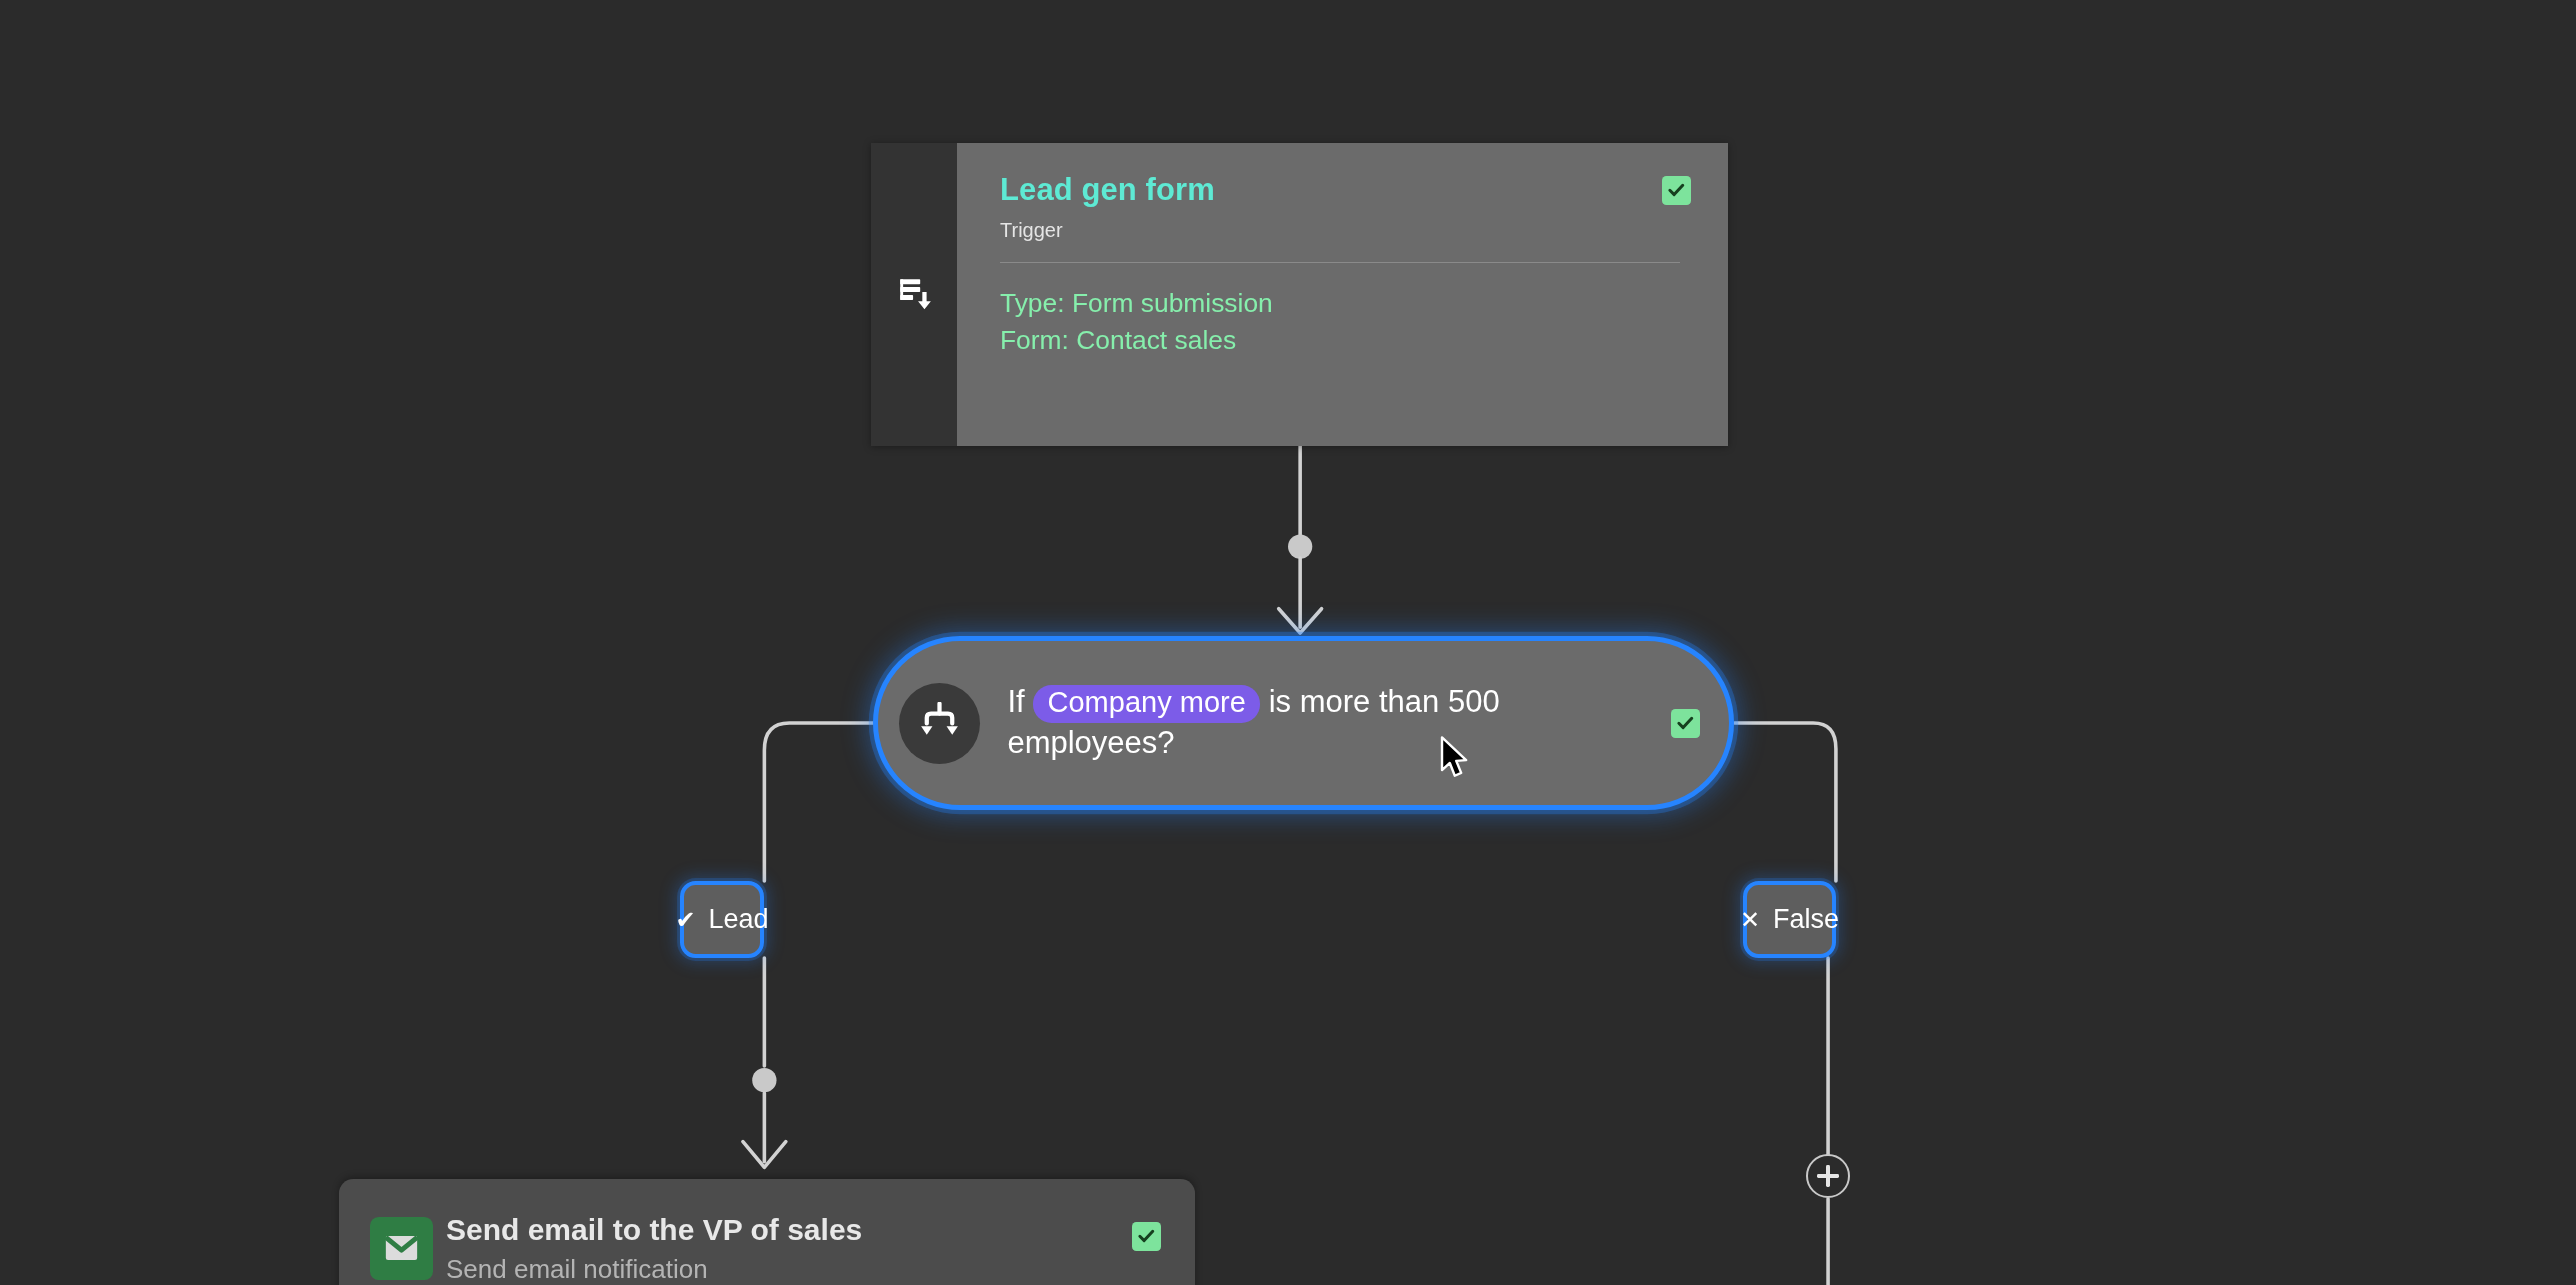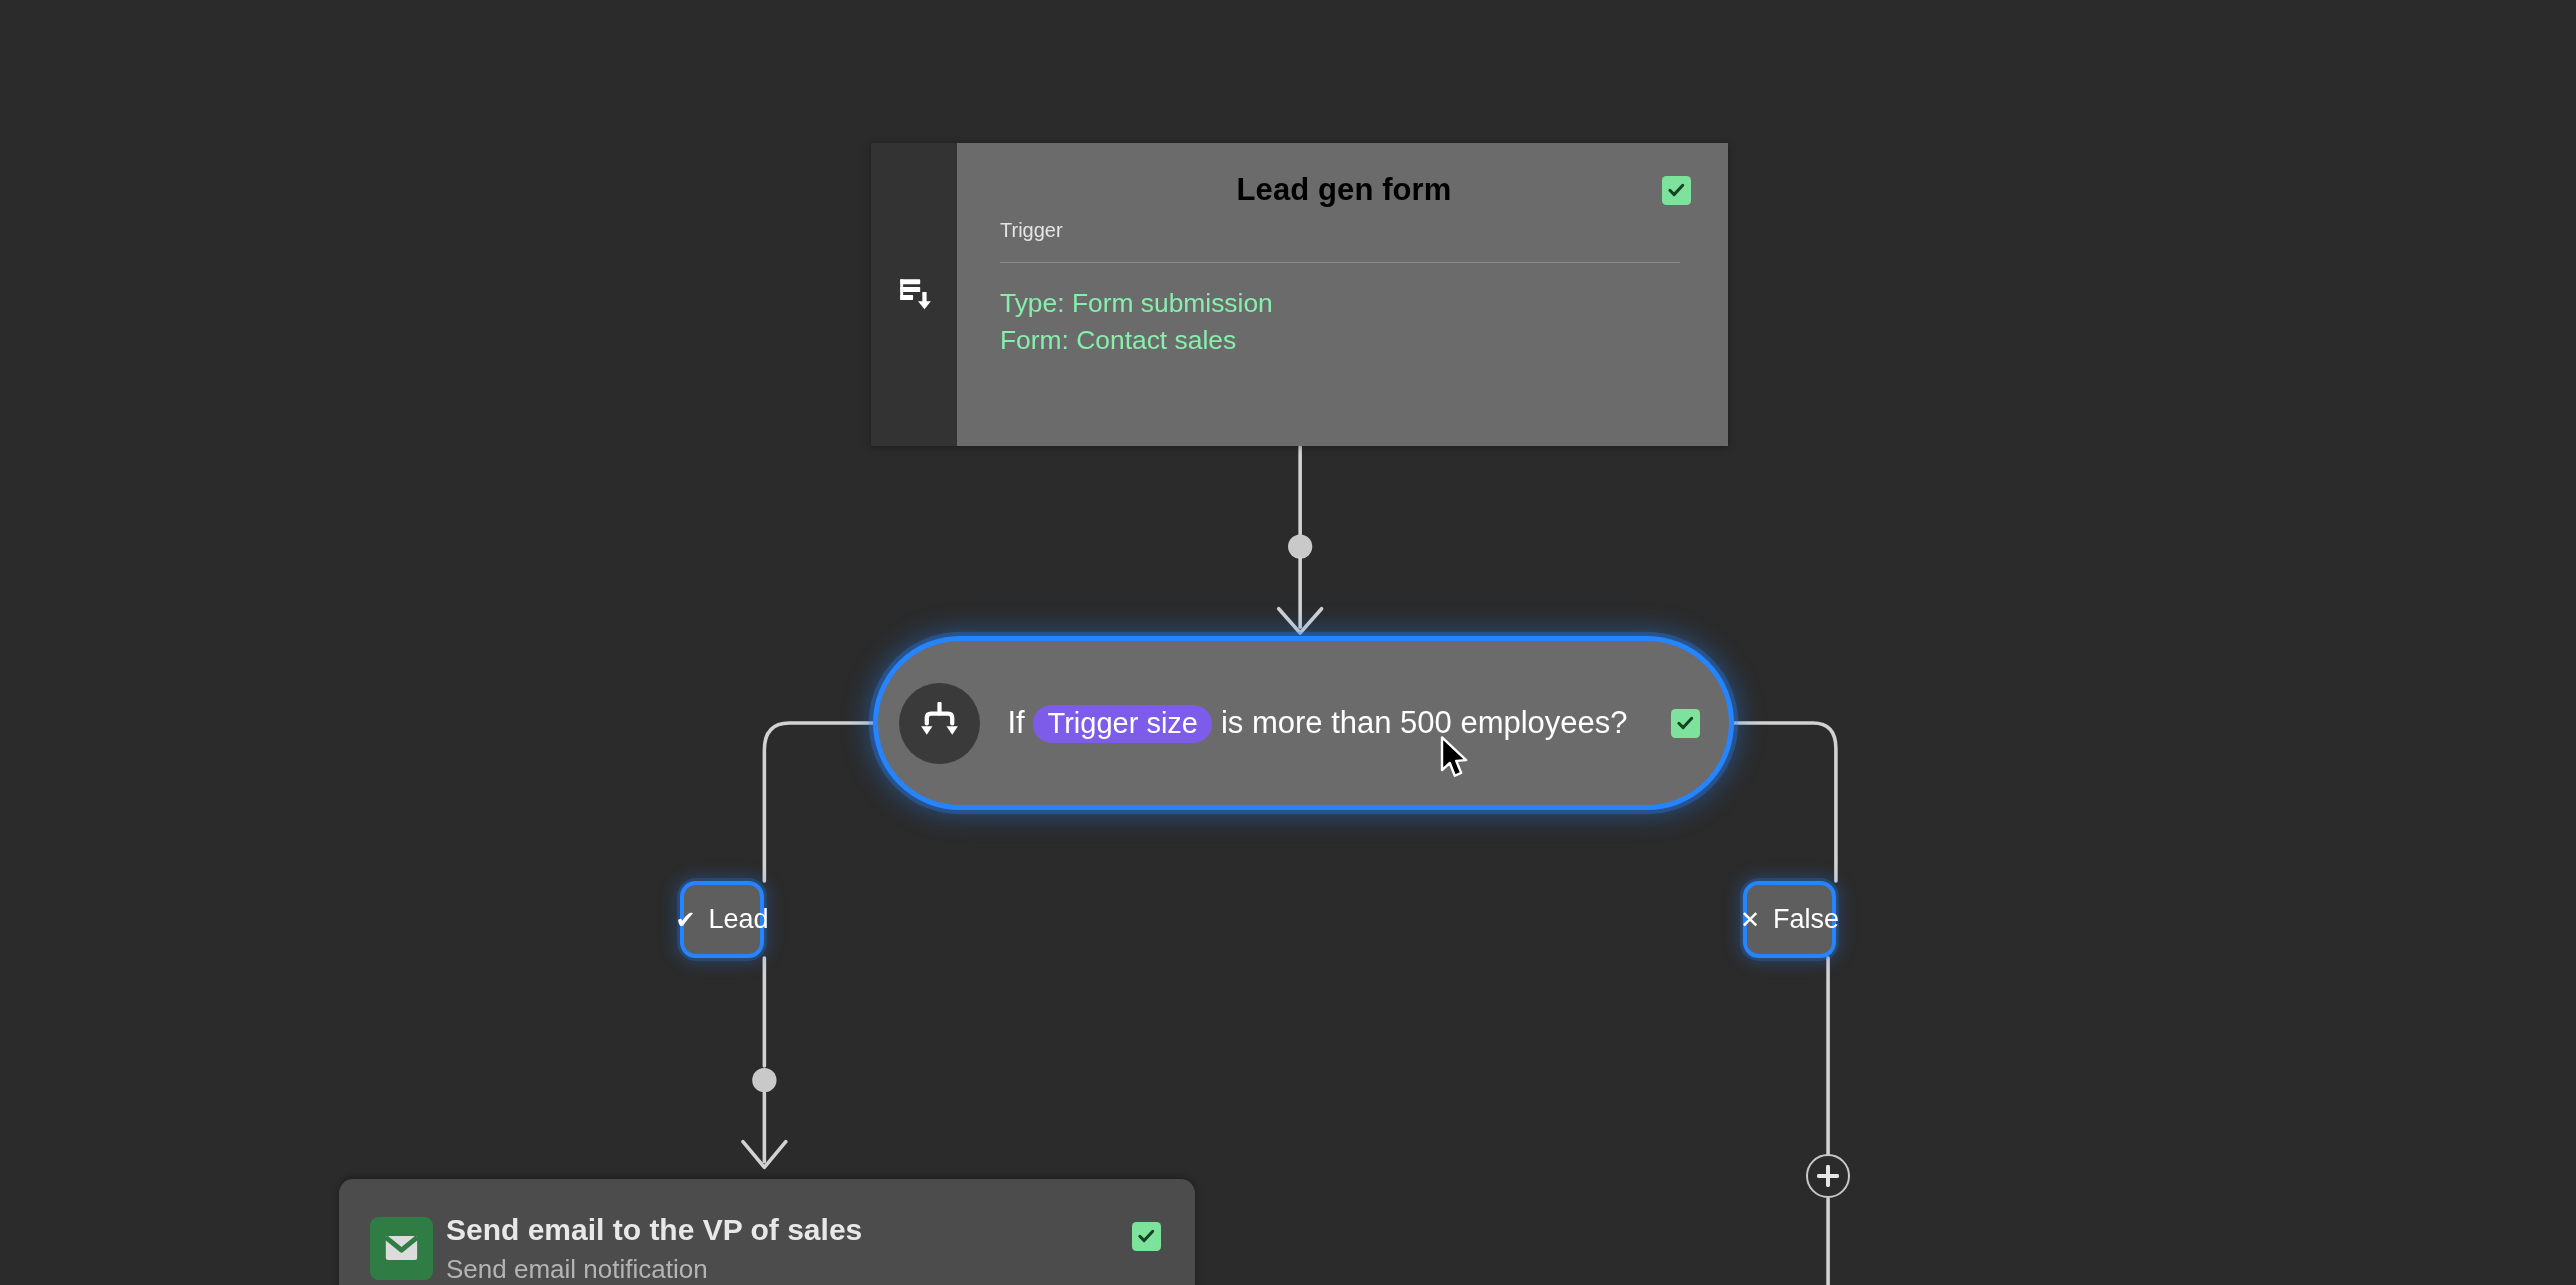--- a/index.html
+++ b/index.html
@@ -64,23 +64,22 @@
   }
   #trigger-node .body {
     flex: 1;
     padding: 31px 40px 0 43px;
     position: relative;
   }
   #trigger-node .title {
     font-size: 31px;
     font-weight: bold;
     letter-spacing: 0.1px;
-    color: #000000;
+    color: #5eead4;
     line-height: 1.05;
-    text-align: center;
   }
   #trigger-node .subtitle {
     margin-top: 12px;
     font-size: 20px;
     color: #e5e5e5;
     line-height: 1.1;
   }
   #trigger-node .divider {
     margin-top: 21.4px;
     height: 1.4px;
@@ -312,21 +311,21 @@
       <span>
         <svg width="41" height="40" viewBox="0 0 58 56" xmlns="http://www.w3.org/2000/svg">
           <path d="M 29 2 L 29 16" stroke="#ffffff" stroke-width="6" stroke-linecap="round" fill="none"></path>
           <path d="M 11 30 L 11 22 Q 11 16 17 16 L 41 16 Q 47 16 47 22 L 47 30" stroke="#ffffff" stroke-width="6" fill="none" stroke-linecap="round"></path>
           <path d="M 3 34 L 11 46 L 19 34 Z" fill="#ffffff"></path>
           <path d="M 39 34 L 47 46 L 55 34 Z" fill="#ffffff"></path>
         </svg>
       </span>
     </div>
     <div class="cond-text"><span>If</span>
-      <span class="var-pill">Trigger size</span>
+      <span class="var-pill">Company more</span>
       <span>is more than 500 employees?</span>
     </div>
     <div class="checkbox-slot">
       <div class="status-check">
         <span>
           <svg width="18.6" height="18.6" viewBox="0 0 26 26" xmlns="http://www.w3.org/2000/svg">
             <path d="M 4 13 L 10 19 L 22 6" stroke="#16401f" stroke-width="4.2" fill="none" stroke-linecap="round" stroke-linejoin="round"></path>
           </svg>
         </span>
       </div>

